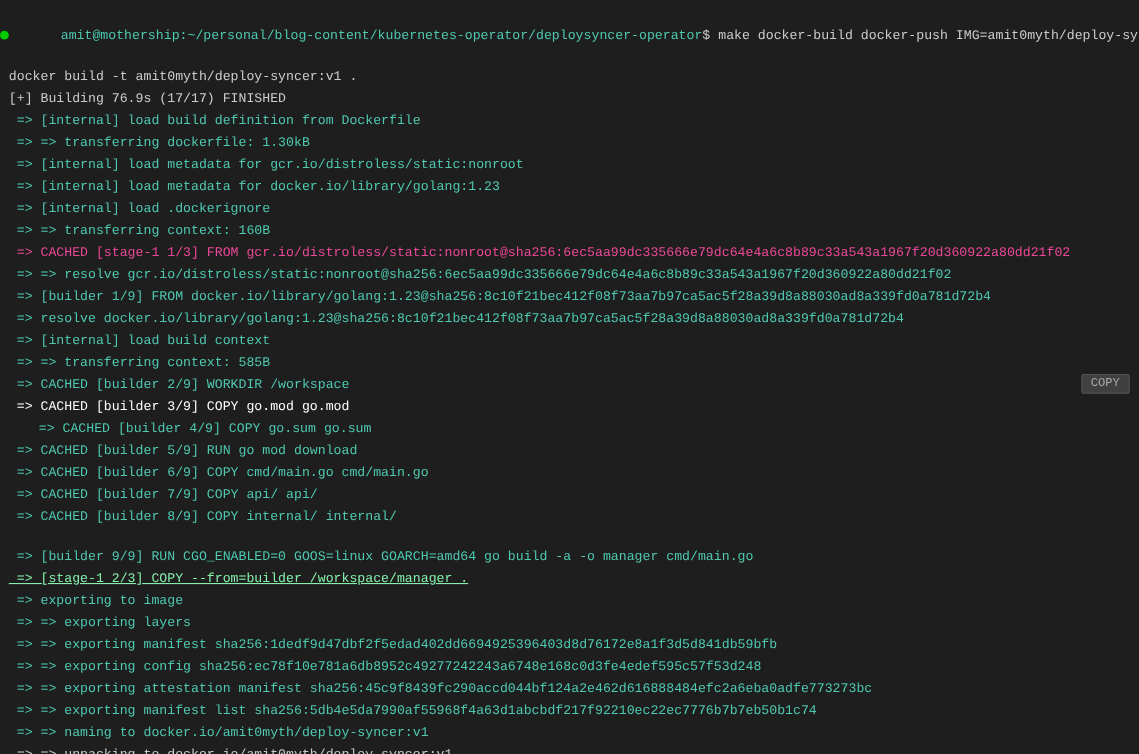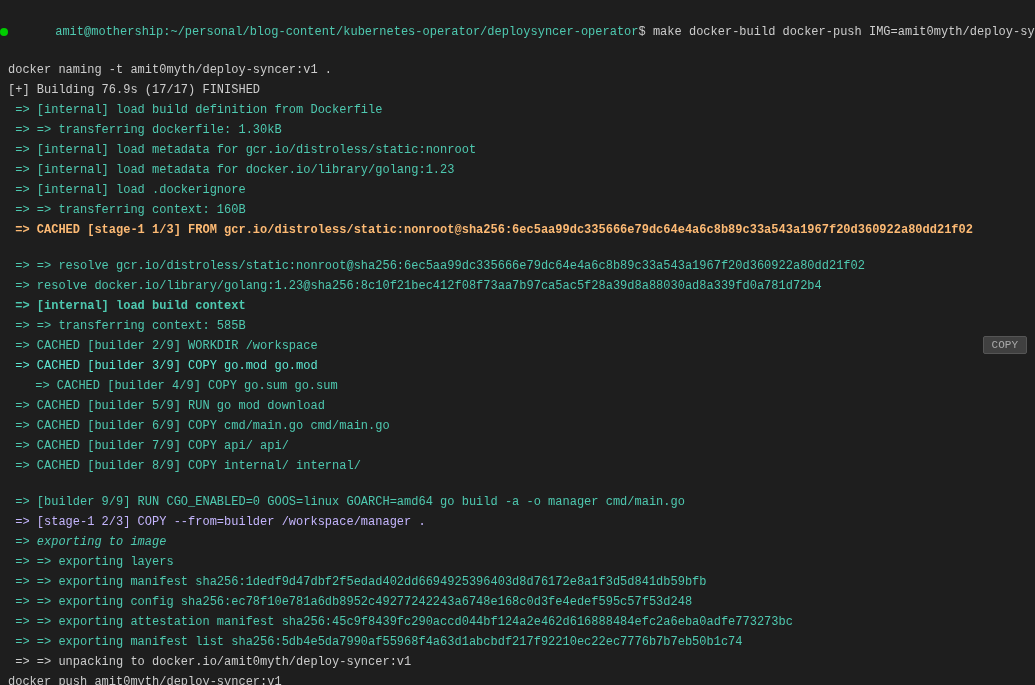--- a/index.html
+++ b/index.html
@@ -84,53 +84,55 @@
 
 <div class="terminal">
 
   <div class="terminal-line prompt-line" style="padding-left:0;">
     <span class="prompt-dot"></span>
     <span class="prompt-text">
       <span class="green-text">amit@mothership:~/personal/blog-content/kubernetes-operator/deploysyncer-operator</span><span class="white-text">$</span><span class="white-text"> make docker-build docker-push IMG=amit0myth/deploy-syncer:v1</span>
     </span>
   </div>
 
-  <div class="terminal-line" style="color:#cccccc;">docker naming -t amit0myth/deploy-syncer:v1 .</div>
+  <div class="terminal-line" style="color:#cccccc;">docker build -t amit0myth/deploy-syncer:v1 .</div>
 
   <div class="terminal-line" style="color:#cccccc;">[+] Building 76.9s (17/17) FINISHED</div>
 
   <div class="terminal-line" style="color:#4ec9b0;"> =&gt; [internal] load build definition from Dockerfile</div>
   <div class="terminal-line" style="color:#4ec9b0;"> =&gt; =&gt; transferring dockerfile: 1.30kB</div>
   <div class="terminal-line" style="color:#4ec9b0;"> =&gt; [internal] load metadata for gcr.io/distroless/static:nonroot</div>
   <div class="terminal-line" style="color:#4ec9b0;"> =&gt; [internal] load metadata for docker.io/library/golang:1.23</div>
   <div class="terminal-line" style="color:#4ec9b0;"> =&gt; [internal] load .dockerignore</div>
   <div class="terminal-line" style="color:#4ec9b0;"> =&gt; =&gt; transferring context: 160B</div>
-  <div class="terminal-line" style="color:#fdba74;font-weight:bold;"> =&gt; CACHED [stage-1 1/3] FROM gcr.io/distroless/static:nonroot@sha256:6ec5aa99dc335666e79dc64e4a6c8b89c33a543a1967f20d360922a80dd21f02</div>
-  <div class="terminal-line" style="color:#4ec9b0;margin-top:16px;"> =&gt; =&gt; resolve gcr.io/distroless/static:nonroot@sha256:6ec5aa99dc335666e79dc64e4a6c8b89c33a543a1967f20d360922a80dd21f02</div>
+  <div class="terminal-line" style="color:#ec4899;"> =&gt; CACHED [stage-1 1/3] FROM gcr.io/distroless/static:nonroot@sha256:6ec5aa99dc335666e79dc64e4a6c8b89c33a543a1967f20d360922a80dd21f02</div>
+  <div class="terminal-line" style="color:#4ec9b0;"> =&gt; =&gt; resolve gcr.io/distroless/static:nonroot@sha256:6ec5aa99dc335666e79dc64e4a6c8b89c33a543a1967f20d360922a80dd21f02</div>
+  <div class="terminal-line" style="color:#4ec9b0;"> =&gt; [builder 1/9] FROM docker.io/library/golang:1.23@sha256:8c10f21bec412f08f73aa7b97ca5ac5f28a39d8a88030ad8a339fd0a781d72b4</div>
   <div class="terminal-line" style="color:#4ec9b0;"> =&gt; resolve docker.io/library/golang:1.23@sha256:8c10f21bec412f08f73aa7b97ca5ac5f28a39d8a88030ad8a339fd0a781d72b4</div>
-  <div class="terminal-line" style="color:#4ec9b0;font-weight:bold;"> =&gt; [internal] load build context</div>
+  <div class="terminal-line" style="color:#4ec9b0;"> =&gt; [internal] load build context</div>
   <div class="terminal-line" style="color:#4ec9b0;"> =&gt; =&gt; transferring context: 585B</div>
 
   <div class="line-container" style="position:relative;">
     <div class="terminal-line" style="color:#4ec9b0;"> =&gt; CACHED [builder 2/9] WORKDIR /workspace</div>
     <button class="copy-btn" style="position:absolute; right:8px; top:0;">COPY</button>
   </div>
 
-  <div class="terminal-line" style="color:#5eead4;"> =&gt; CACHED [builder 3/9] COPY go.mod go.mod</div>
+  <div class="terminal-line" style="color:#ffffff;"> =&gt; CACHED [builder 3/9] COPY go.mod go.mod</div>
   <div class="terminal-line" style="color:#4ec9b0;padding-left:28px;"> =&gt; CACHED [builder 4/9] COPY go.sum go.sum</div>
   <div class="terminal-line" style="color:#4ec9b0;"> =&gt; CACHED [builder 5/9] RUN go mod download</div>
   <div class="terminal-line" style="color:#4ec9b0;"> =&gt; CACHED [builder 6/9] COPY cmd/main.go cmd/main.go</div>
   <div class="terminal-line" style="color:#4ec9b0;"> =&gt; CACHED [builder 7/9] COPY api/ api/</div>
   <div class="terminal-line" style="color:#4ec9b0;"> =&gt; CACHED [builder 8/9] COPY internal/ internal/</div>
   <div class="terminal-line" style="color:#4ec9b0;margin-top:16px;"> =&gt; [builder 9/9] RUN CGO_ENABLED=0 GOOS=linux GOARCH=amd64 go build -a -o manager cmd/main.go</div>
-  <div class="terminal-line" style="color:#c4b5fd;"> =&gt; [stage-1 2/3] COPY --from=builder /workspace/manager .</div>
-  <div class="terminal-line" style="color:#4ec9b0;font-style:italic;"> =&gt; exporting to image</div>
+  <div class="terminal-line" style="color:#86efac;text-decoration:underline;"> =&gt; [stage-1 2/3] COPY --from=builder /workspace/manager .</div>
+  <div class="terminal-line" style="color:#4ec9b0;"> =&gt; exporting to image</div>
   <div class="terminal-line" style="color:#4ec9b0;"> =&gt; =&gt; exporting layers</div>
   <div class="terminal-line" style="color:#4ec9b0;"> =&gt; =&gt; exporting manifest sha256:1dedf9d47dbf2f5edad402dd6694925396403d8d76172e8a1f3d5d841db59bfb</div>
   <div class="terminal-line" style="color:#4ec9b0;"> =&gt; =&gt; exporting config sha256:ec78f10e781a6db8952c49277242243a6748e168c0d3fe4edef595c57f53d248</div>
   <div class="terminal-line" style="color:#4ec9b0;"> =&gt; =&gt; exporting attestation manifest sha256:45c9f8439fc290accd044bf124a2e462d616888484efc2a6eba0adfe773273bc</div>
   <div class="terminal-line" style="color:#4ec9b0;"> =&gt; =&gt; exporting manifest list sha256:5db4e5da7990af55968f4a63d1abcbdf217f92210ec22ec7776b7b7eb50b1c74</div>
+  <div class="terminal-line" style="color:#4ec9b0;"> =&gt; =&gt; naming to docker.io/amit0myth/deploy-syncer:v1</div>
 
   <div class="terminal-line" style="color:#cccccc;"> =&gt; =&gt; unpacking to docker.io/amit0myth/deploy-syncer:v1</div>
 
   <div class="terminal-line" style="color:#cccccc;">docker push amit0myth/deploy-syncer:v1</div>
 
 </div>
 
 </body></html>

